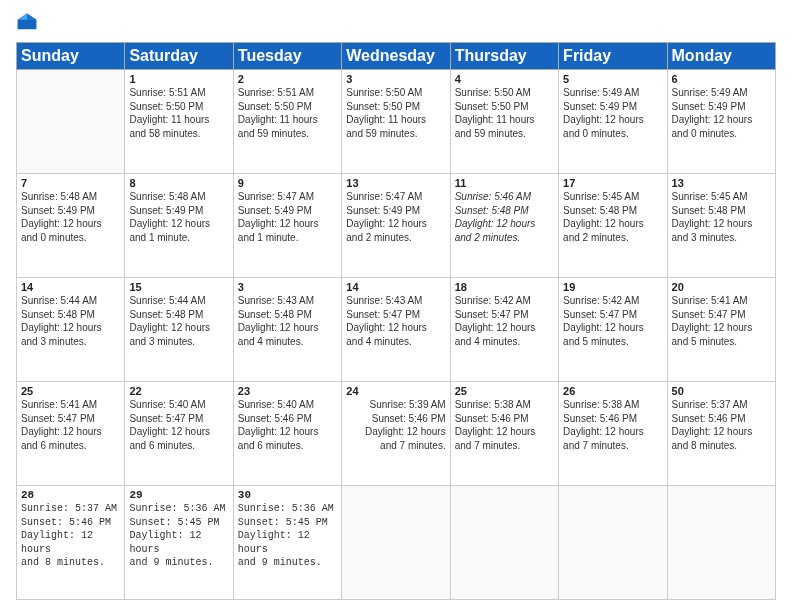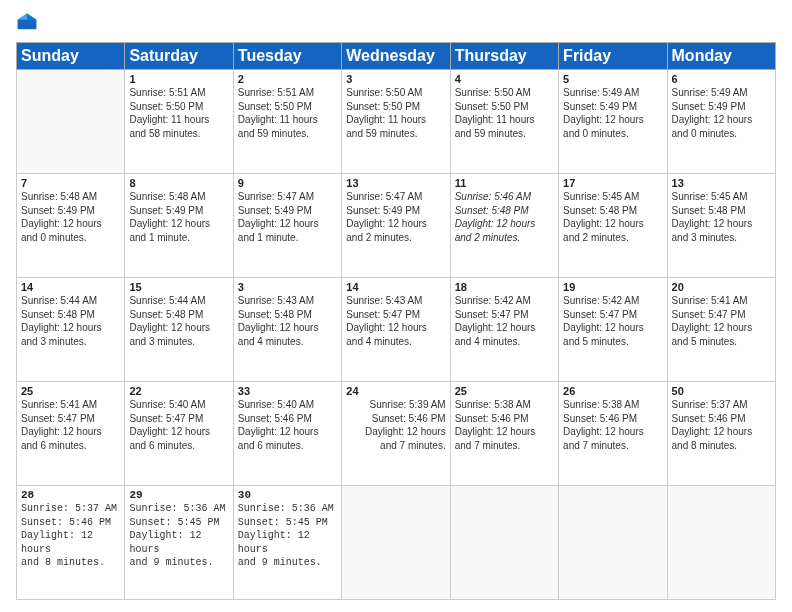--- a/index.html
+++ b/index.html
@@ -295,21 +295,21 @@
 and 6 minutes.</div>
           </td>
           <td>
             <span class="day-number">22</span>
             <div class="day-info" style="white-space: pre-line;">Sunrise: 5:40 AM
 Sunset: 5:47 PM
 Daylight: 12 hours
 and 6 minutes.</div>
           </td>
           <td>
-            <span class="day-number">33</span>
+            <span class="day-number">23</span>
             <div class="day-info" style="white-space: pre-line;">Sunrise: 5:40 AM
 Sunset: 5:46 PM
 Daylight: 12 hours
 and 6 minutes.</div>
           </td>
           <td>
             <span class="day-number">24</span>
             <div class="day-info" style="white-space: pre-line; text-align: right;">Sunrise: 5:39 AM
 Sunset: 5:46 PM
 Daylight: 12 hours

